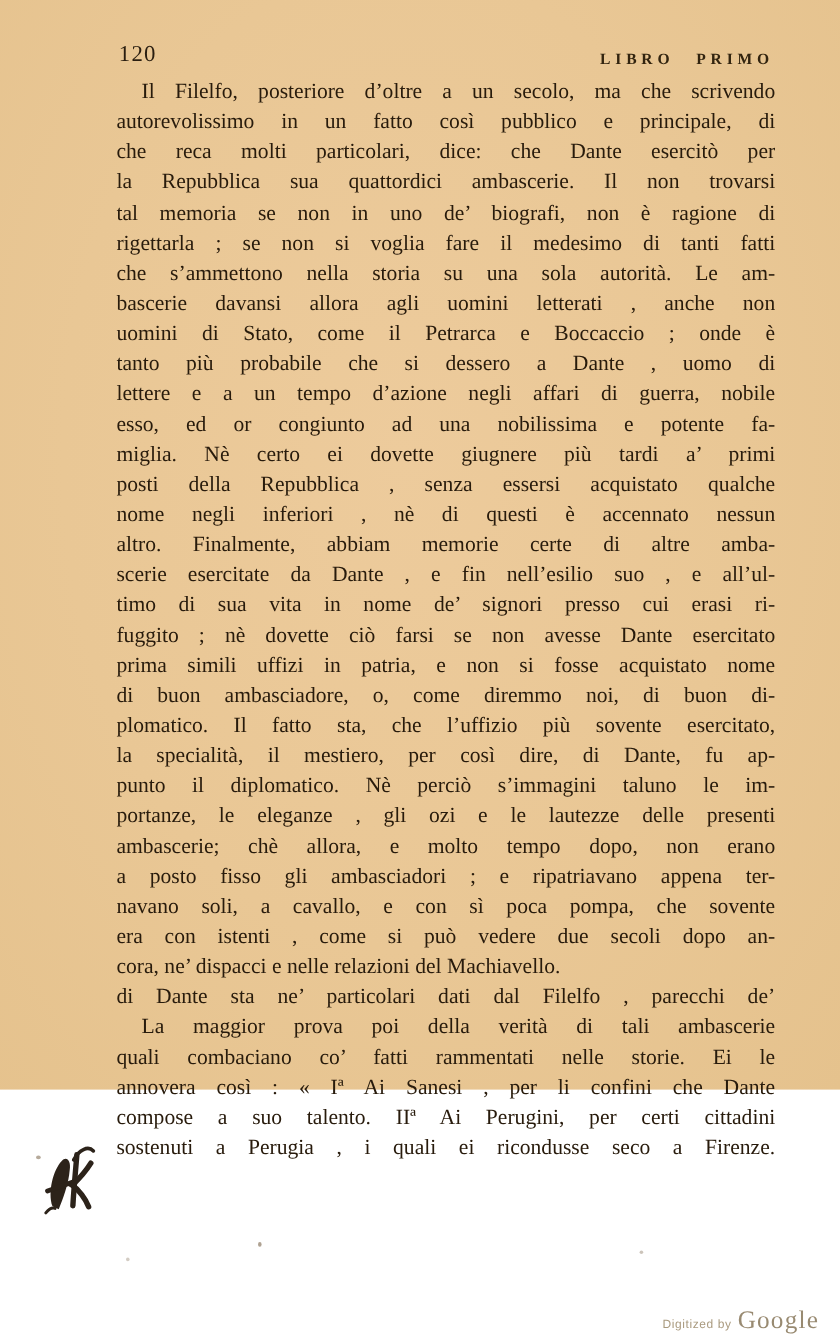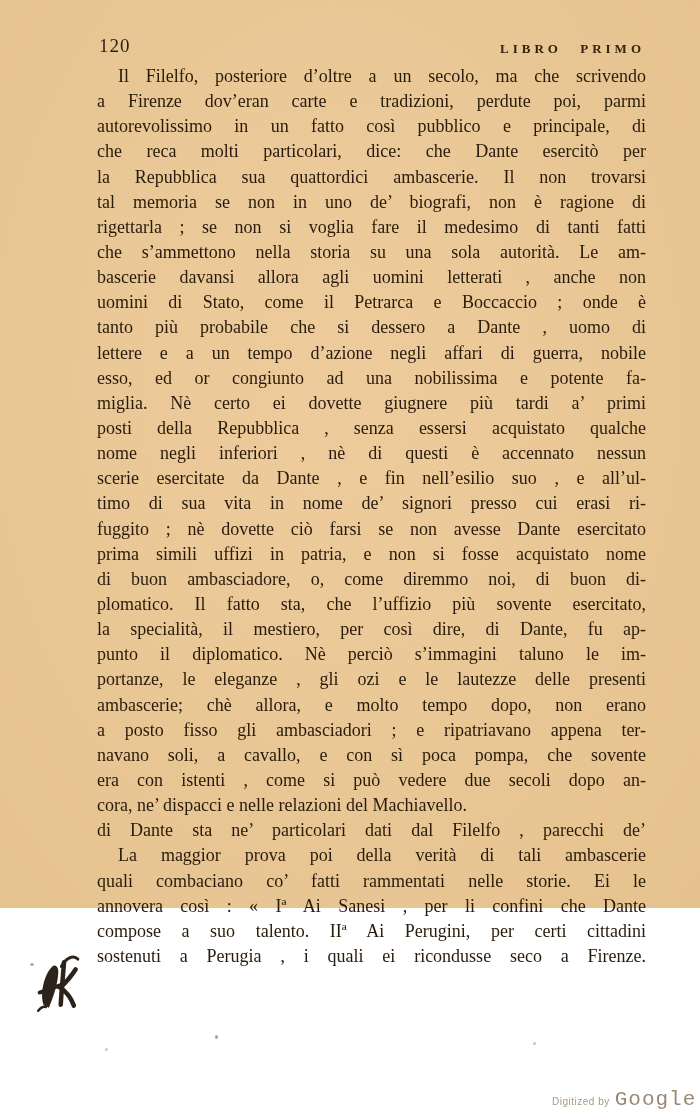--- a/index.html
+++ b/index.html
@@ -86,48 +86,48 @@
     color: #94815f;
     opacity: 0.8;
     letter-spacing: 0.5px;
     font-family: "Liberation Sans", sans-serif;
   }
   .wm-brand {
     font-size: 21px;
     color: #7f6d4e;
     opacity: 0.8;
     letter-spacing: 1px;
-    font-family: Liberation Mono, monospace;
+    font-family: Liberation Serif, serif;
   }
 </style>
 </head>
 <body>
 
 <div class="page">
 
   <div class="pagenum">120</div>
   <div class="runhead">LIBRO PRIMO</div>
 
   <div class="bodytext">
     <div class="line ind">Il Filelfo, posteriore d’oltre a un secolo, ma che scrivendo</div>
-    <div class="line">a Firenze dov’eran carte e tradizioni, perdute poi, parmi</div>
     <div class="line">autorevolissimo in un fatto così pubblico e principale, di</div>
     <div class="line">che reca molti particolari, dice: che Dante esercitò per</div>
     <div class="line">la Repubblica sua quattordici ambascerie. Il non trovarsi</div>
     <div class="line">tal memoria se non in uno de’ biografi, non è ragione di</div>
     <div class="line">rigettarla ; se non si voglia fare il medesimo di tanti fatti</div>
     <div class="line">che s’ammettono nella storia su una sola autorità. Le am-</div>
     <div class="line">bascerie davansi allora agli uomini letterati , anche non</div>
     <div class="line">uomini di Stato, come il Petrarca e Boccaccio ; onde è</div>
     <div class="line">tanto più probabile che si dessero a Dante , uomo di</div>
     <div class="line">lettere e a un tempo d’azione negli affari di guerra, nobile</div>
     <div class="line">esso, ed or congiunto ad una nobilissima e potente fa-</div>
     <div class="line">miglia. Nè certo ei dovette giugnere più tardi a’ primi</div>
     <div class="line">posti della Repubblica , senza essersi acquistato qualche</div>
     <div class="line">nome negli inferiori , nè di questi è accennato nessun</div>
+    <div class="line">altro. Finalmente, abbiam memorie certe di altre amba-</div>
     <div class="line">scerie esercitate da Dante , e fin nell’esilio suo , e all’ul-</div>
     <div class="line">timo di sua vita in nome de’ signori presso cui erasi ri-</div>
     <div class="line">fuggito ; nè dovette ciò farsi se non avesse Dante esercitato</div>
     <div class="line">prima simili uffizi in patria, e non si fosse acquistato nome</div>
     <div class="line">di buon ambasciadore, o, come diremmo noi, di buon di-</div>
     <div class="line">plomatico. Il fatto sta, che l’uffizio più sovente esercitato,</div>
     <div class="line">la specialità, il mestiero, per così dire, di Dante, fu ap-</div>
     <div class="line">punto il diplomatico. Nè perciò s’immagini taluno le im-</div>
     <div class="line">portanze, le eleganze , gli ozi e le lautezze delle presenti</div>
     <div class="line">ambascerie; chè allora, e molto tempo dopo, non erano</div>

